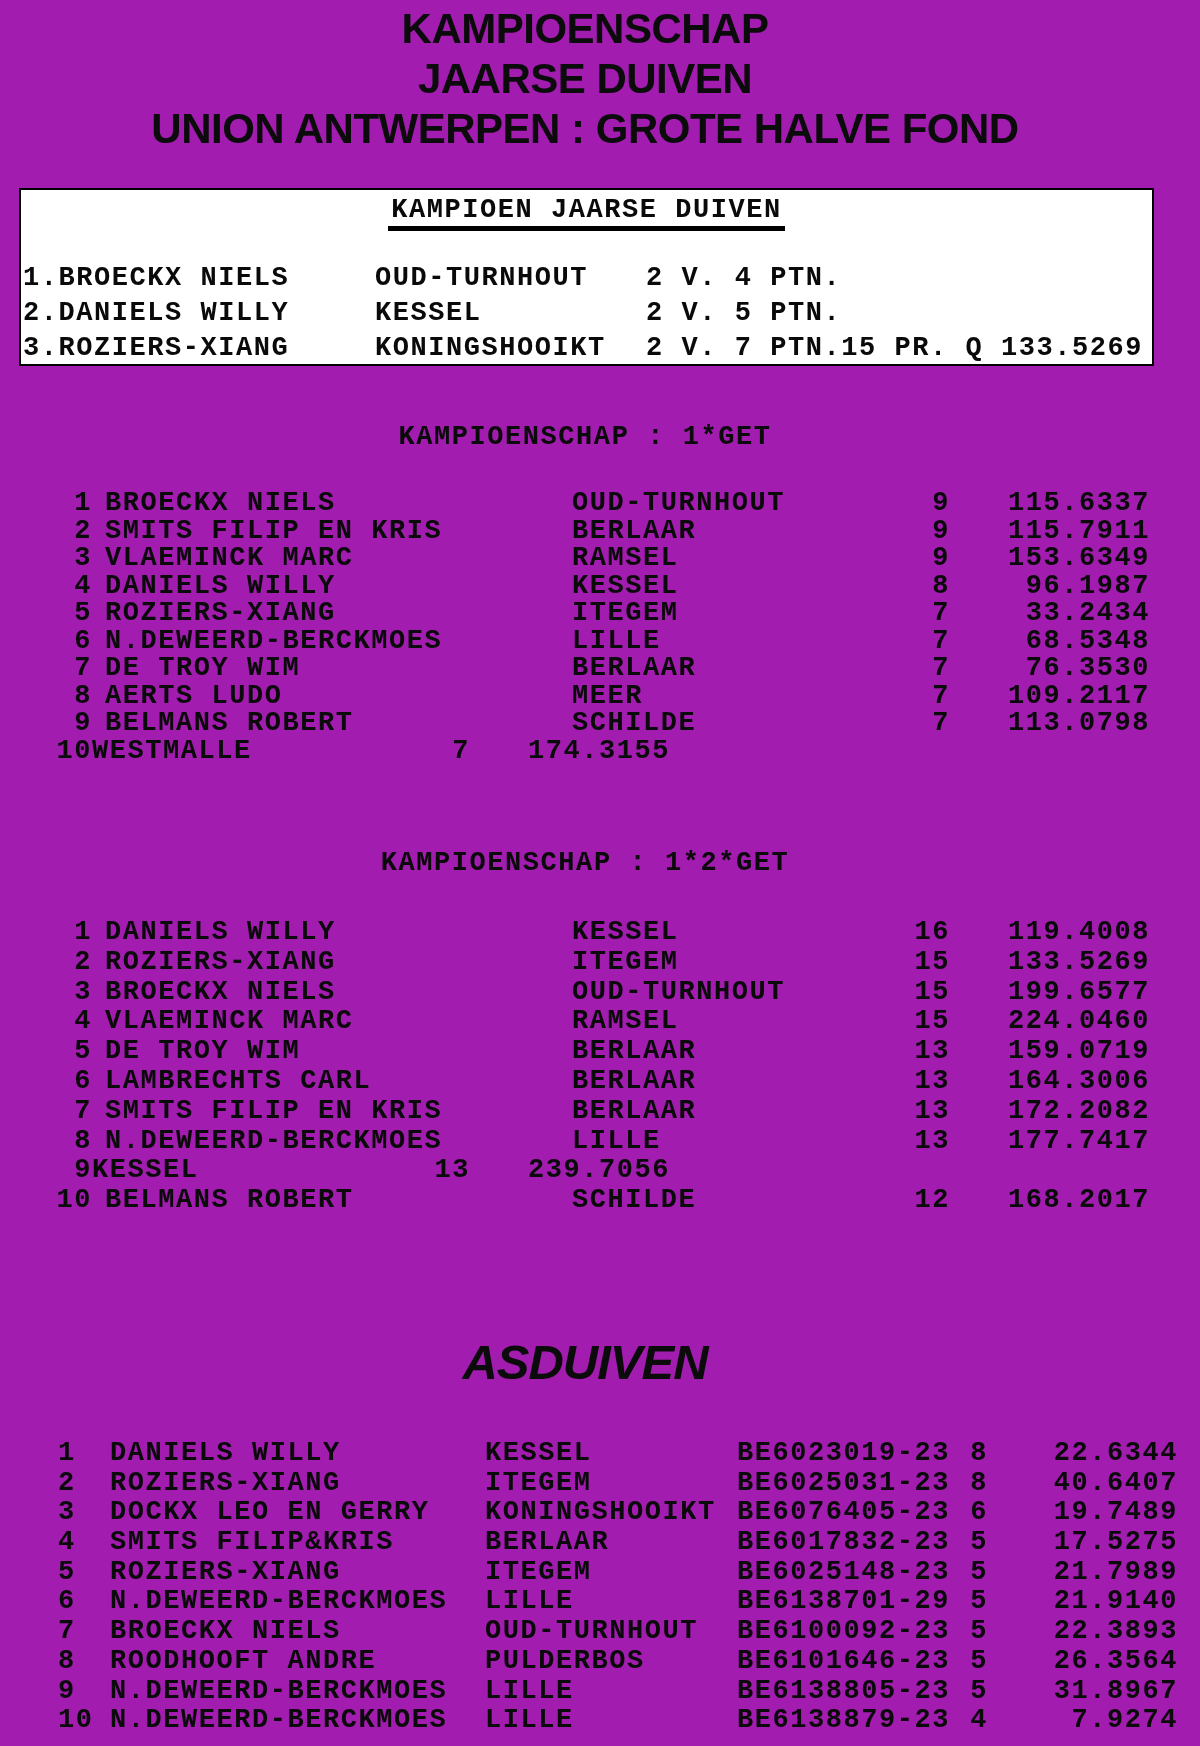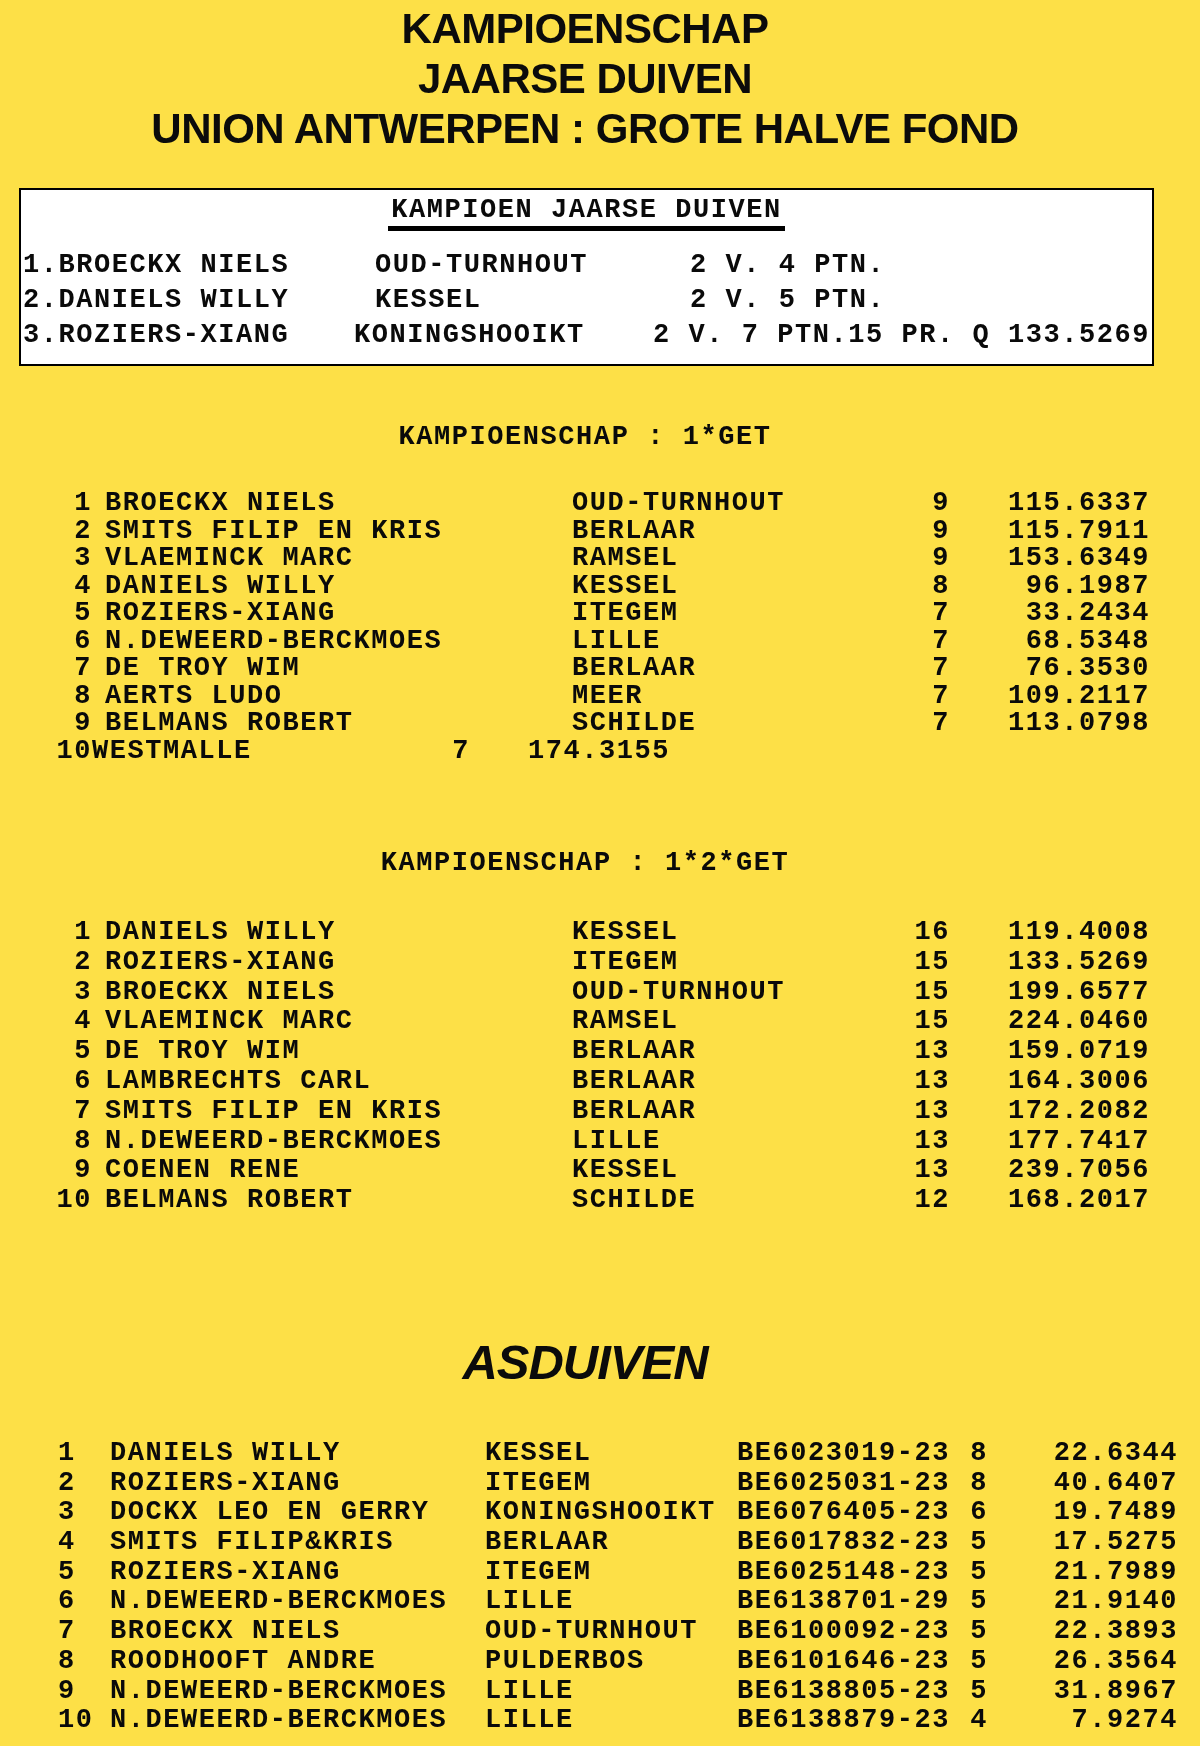--- a/index.html
+++ b/index.html
@@ -3,21 +3,21 @@
 <meta charset="utf-8">
 <style>
   html, body { margin: 0; padding: 0; }
   body {
     width: 1200px; height: 1746px;
     background: #ffffff;
     font-family: "Liberation Sans", sans-serif;
     color: #000000;
     overflow: hidden;
   }
-  .page { position: relative; width: 1200px; height: 1746px; background:#fde047; }
+  .page { position: relative; width: 1200px; height: 1746px; background:#a21caf; }
 
   
   .doc-title {
     position: absolute; top: 4px; left: 0; width: 1170px;
     text-align: center;
     font-family: "Liberation Sans", sans-serif;
     font-weight: 700; font-size: 42px; line-height: 50px;
     letter-spacing: -0.5px; color: #0b0b0b;
   }
 
@@ -36,25 +36,25 @@
     border: 2px solid #000000; box-sizing: border-box;
     background: #fff;
     padding-left: 36px;
   }
   .box-heading-wrap { position: absolute; top: 5px; left: 0; width: 100%; text-align: center; }
   .box-heading {
     display: inline-block;
     border-bottom: 5px solid #000;
     padding: 0 3px 1px 3px;
   }
-  .box-rows { position: absolute; top: 58px; left: 2px; right: 2px; }
+  .box-rows { position: absolute; top: 71px; left: 2px; right: 2px; }
   .box-row { display: flex; height: 35px; line-height: 35px; }
   .bc1 { width: 352px; }
   .bc2 { width: 271px; }
-  .bc3 { flex: 1; margin-left: 44px; }
+  .bc3 { flex: 1; }
 
   
   .sec-heading {
     position: absolute; left: 0; width: 1170px; text-align: center;
     line-height: 31px;
   }
   .sec-heading-1 { top: 422px; }
   .sec-heading-2 { top: 848px; }
 
   
@@ -271,21 +271,20 @@
       <div class="sec-row mono">
         <span class="sr">8</span>
         <span class="sn">N.DEWEERD-BERCKMOES</span>
         <span class="sc">LILLE</span>
         <span class="sv">13</span>
         <span class="sq">177.7417</span>
       </div>
 
       <div class="sec-row mono">
         <span class="sr">9</span>
-        <span class="sn">COENEN RENE</span>
         <span class="sc">KESSEL</span>
         <span class="sv">13</span>
         <span class="sq">239.7056</span>
       </div>
 
       <div class="sec-row mono">
         <span class="sr">10</span>
         <span class="sn">BELMANS ROBERT</span>
         <span class="sc">SCHILDE</span>
         <span class="sv">12</span>

